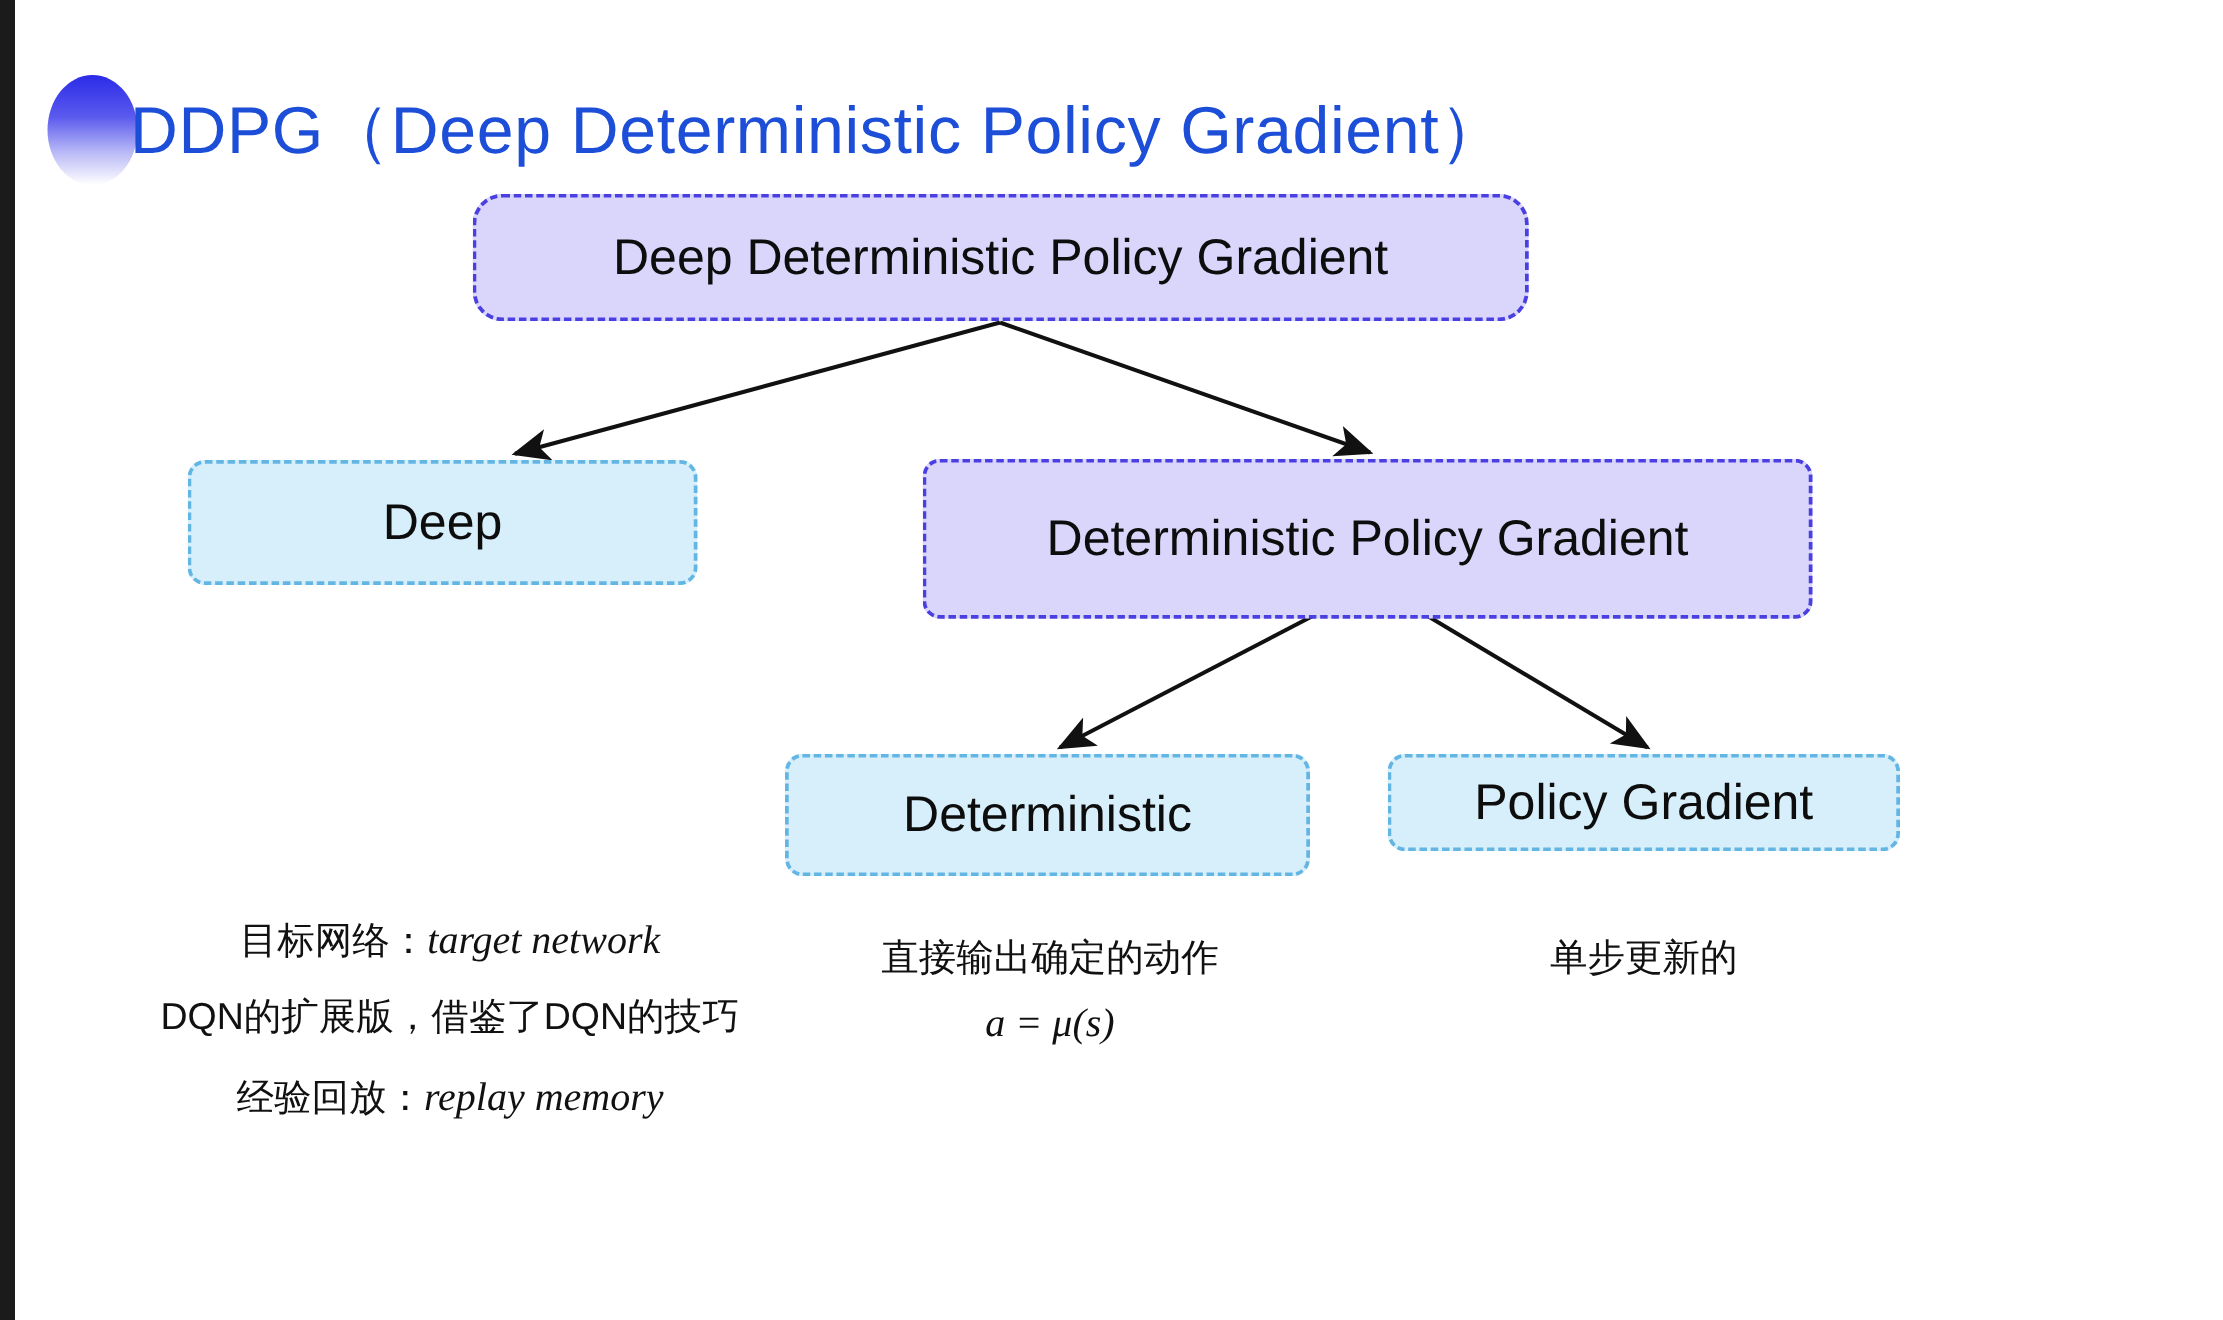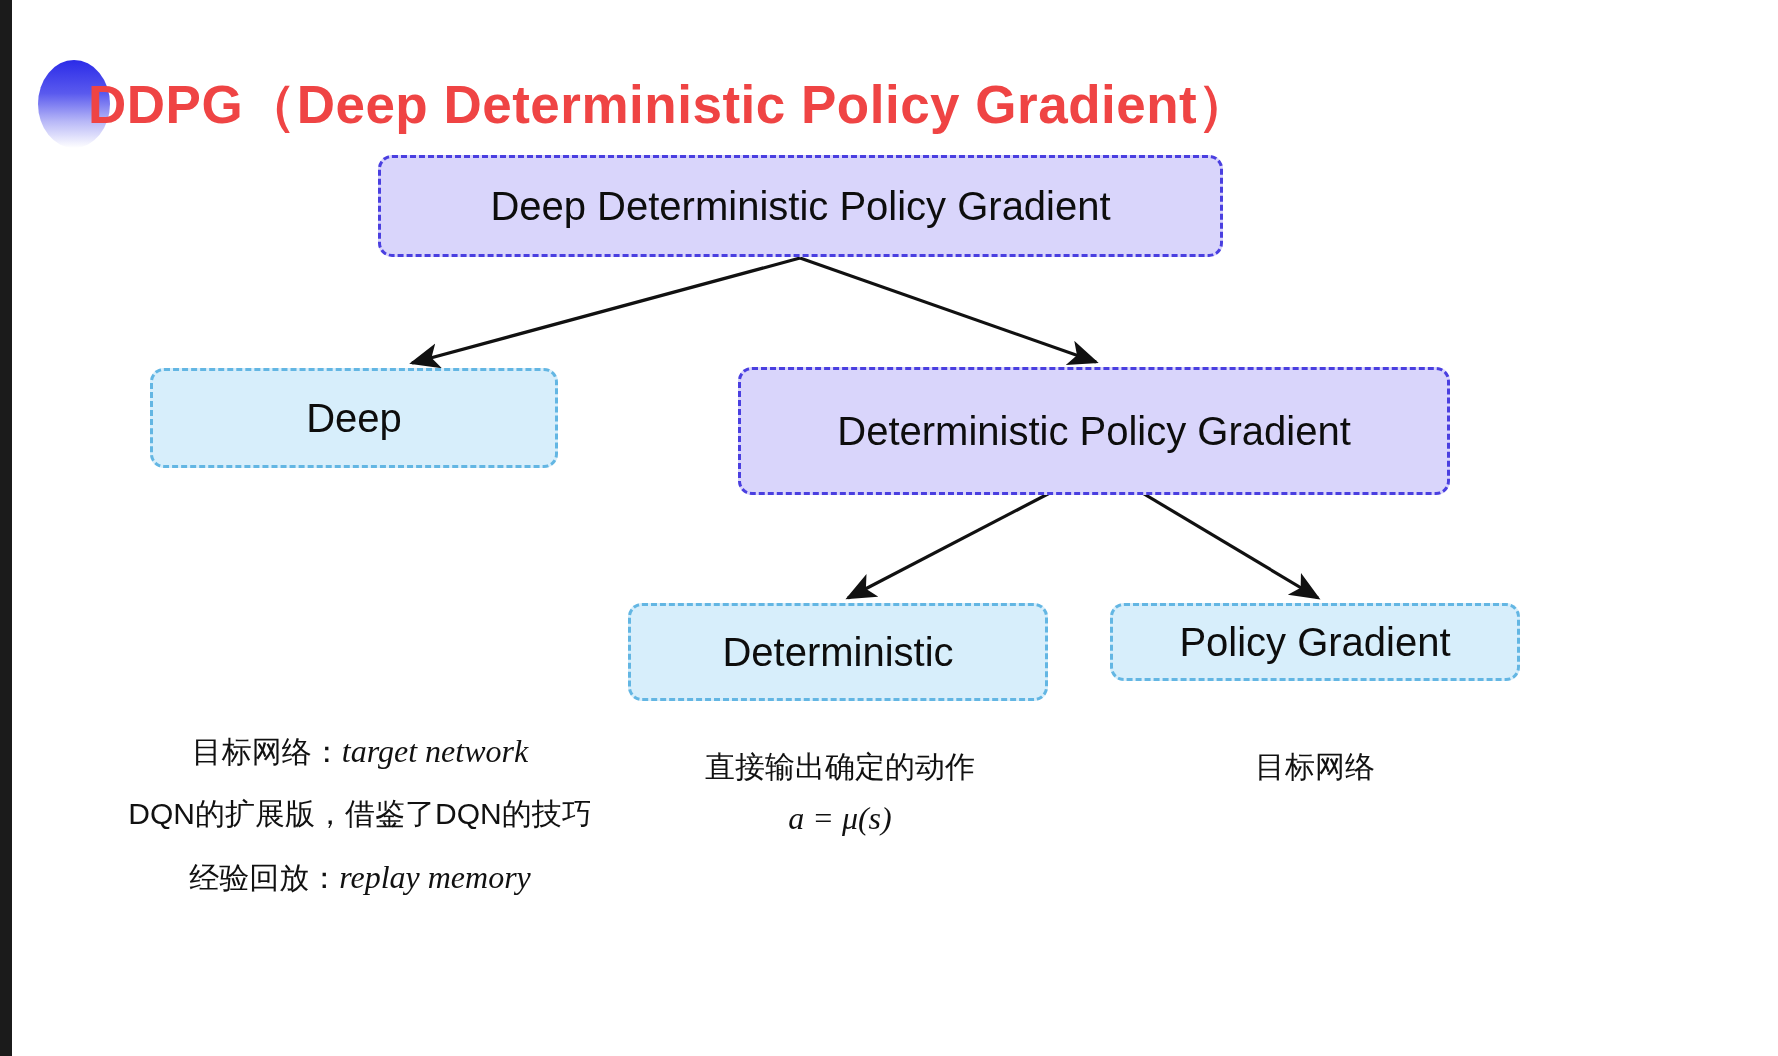--- a/index.html
+++ b/index.html
@@ -37,28 +37,28 @@
     position: absolute;
     left: 38px;
     top: 60px;
     width: 72px;
     height: 88px;
     border-radius: 50%;
     background: linear-gradient(180deg, #2b2be8 0%, #5a5aee 38%, #b8b8f7 70%, #ffffff 100%);
   }
   #page-title {
     position: absolute;
-    left: 88px;
+    left: 104px;
     top: 66px;
     font-size: 53px;
     line-height: 78px;
-    color: #ef4444;
+    color: #1d4ed8;
     letter-spacing: 0.5px;
     white-space: nowrap;
-    font-weight: 700;
+    font-weight: 400;
   }
 
   
   .node {
     position: absolute;
     box-sizing: border-box;
     display: flex;
     align-items: center;
     justify-content: center;
     border-radius: 14px;
@@ -73,21 +73,21 @@
   }
   .node.purple {
     background: #d9d5fb;
     border-color: #4a3fe0;
   }
   .node.blue {
     background: #d7eefb;
     border-color: #63b6e3;
   }
 
-  #node-root      { left: 378px;  top: 155px; width: 845px; height: 102px; }
+  #node-root      { left: 378px;  top: 155px; width: 845px; height: 102px; border-radius: 24px; }
   #node-deep      { left: 150px;  top: 368px; width: 408px; height: 100px; }
   #node-dpg       { left: 738px;  top: 367px; width: 712px; height: 128px; }
   #node-det       { left: 628px;  top: 603px; width: 420px; height: 98px; }
   #node-pg        { left: 1110px; top: 603px; width: 410px; height: 78px; }
 
   #node-root .node-label { font-size: 40px; }
   #node-deep .node-label { font-size: 40px; }
   #node-dpg  .node-label { font-size: 40px; }
   #node-det  .node-label { font-size: 40px; }
   #node-pg   .node-label { font-size: 40px; }
@@ -188,17 +188,17 @@
     <div class="line">
       <span class="cn">直接输出确定的动作</span>
     </div>
     <div class="line">
       <span class="mi">a = μ(s)</span>
     </div>
   </div>
 
   <div class="caption" id="caption-pg">
     <div class="line">
-      <span class="cn">目标网络</span>
+      <span class="cn">单步更新的</span>
     </div>
   </div>
 
 </div>
 
 </body></html>

